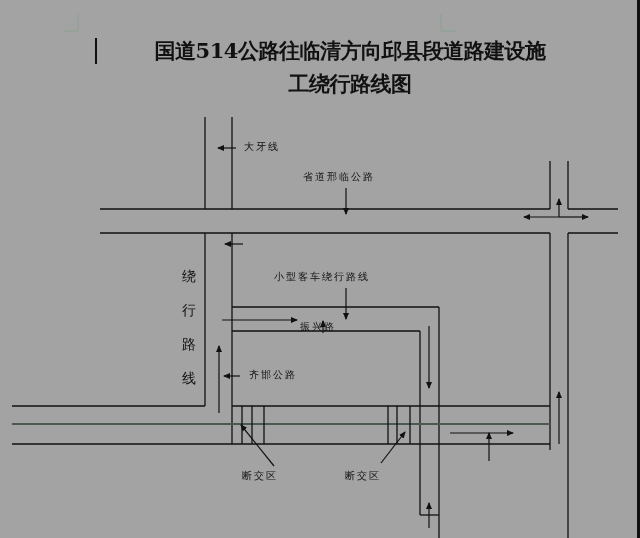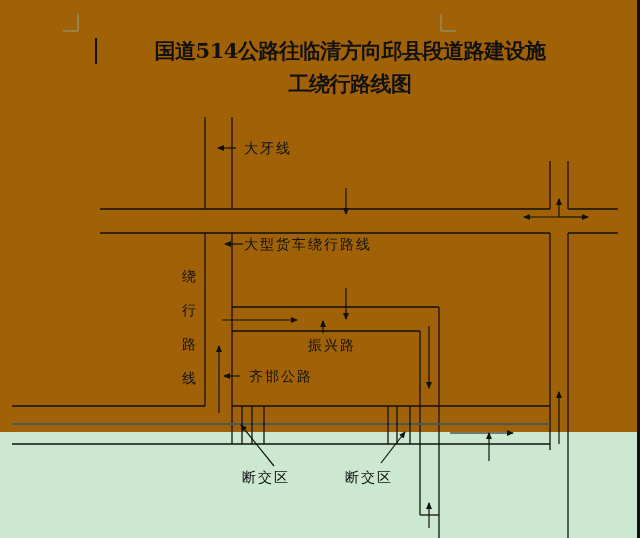--- a/index.html
+++ b/index.html
@@ -1,23 +1,23 @@
 <!DOCTYPE html>
 <html><head>
 <meta charset="utf-8">
 <style>
   html, body { margin:0; padding:0; }
   body { width:640px; height:538px; overflow:hidden; background:#cce8d0; position:relative; font-family:"DejaVu Serif", serif; }
-  #page { position:absolute; left:0; top:0; width:640px; height:432px; background:#a16207; }
+  #page { position:absolute; left:0; top:0; width:640px; height:538px; background:#a3a3a3; }
   #right-edge { position:absolute; left:637px; top:0; width:3px; height:538px; background:#111; }
   .title { position:absolute; left:0; width:640px; text-align:center; font-family:"DejaVu Serif", serif; font-weight:bold; color:#111; font-size:21px; letter-spacing:-0.5px; }
   #title-1 { top:37px; left:30px; }
   #title-2 { top:70px; left:30px; }
   #cursor { position:absolute; left:95px; top:38px; width:2px; height:26px; background:#111; }
-  .lbl { position:absolute; font-family:"DejaVu Sans", sans-serif; font-size:14px; color:#111; white-space:nowrap; letter-spacing:2px; }
+  .lbl { position:absolute; font-family:"DejaVu Sans", sans-serif; font-size:10px; color:#111; white-space:nowrap; letter-spacing:2px; }
   #diagram { position:absolute; left:0; top:0; }
   .vlabel { position:absolute; font-family:"DejaVu Sans", sans-serif; font-size:14px; color:#111; }
 </style>
 </head>
 <body>
 
 <div id="page">
 
   <div id="right-edge"></div>
 
@@ -94,24 +94,25 @@
       <line x1="559" y1="217" x2="524" y2="217"></line>
       <line x1="559" y1="217" x2="588" y2="217"></line>
     </g>
   </svg>
 
   <div id="cursor"></div>
   <div id="title-1" class="title">国道514公路往临清方向邱县段道路建设施</div>
   <div id="title-2" class="title">工绕行路线图</div>
 
   <div class="lbl" style="left:244px; top:140px;">大牙线</div>
-  <div class="lbl" style="left:244px; top:236px;">大型货车绕行路线</div>
+  <div class="lbl" style="left:303px; top:170px;">省道邢临公路</div>
+  <div class="lbl" style="left:274px; top:270px;">小型客车绕行路线</div>
 
   <div class="vlabel" style="left:182px; top:268px;">绕</div>
   <div class="vlabel" style="left:182px; top:302px;">行</div>
   <div class="vlabel" style="left:182px; top:336px;">路</div>
   <div class="vlabel" style="left:182px; top:370px;">线</div>
 
-  <div class="lbl" style="left:300px; top:337px;margin-left:8px;">振兴路</div>
+  <div class="lbl" style="left:300px; top:320px;">振兴路</div>
   <div class="lbl" style="left:249px; top:368px;">齐邯公路</div>
   <div class="lbl" style="left:242px; top:469px;">断交区</div>
   <div class="lbl" style="left:345px; top:469px;">断交区</div>
 </div>
 
 </body></html>

